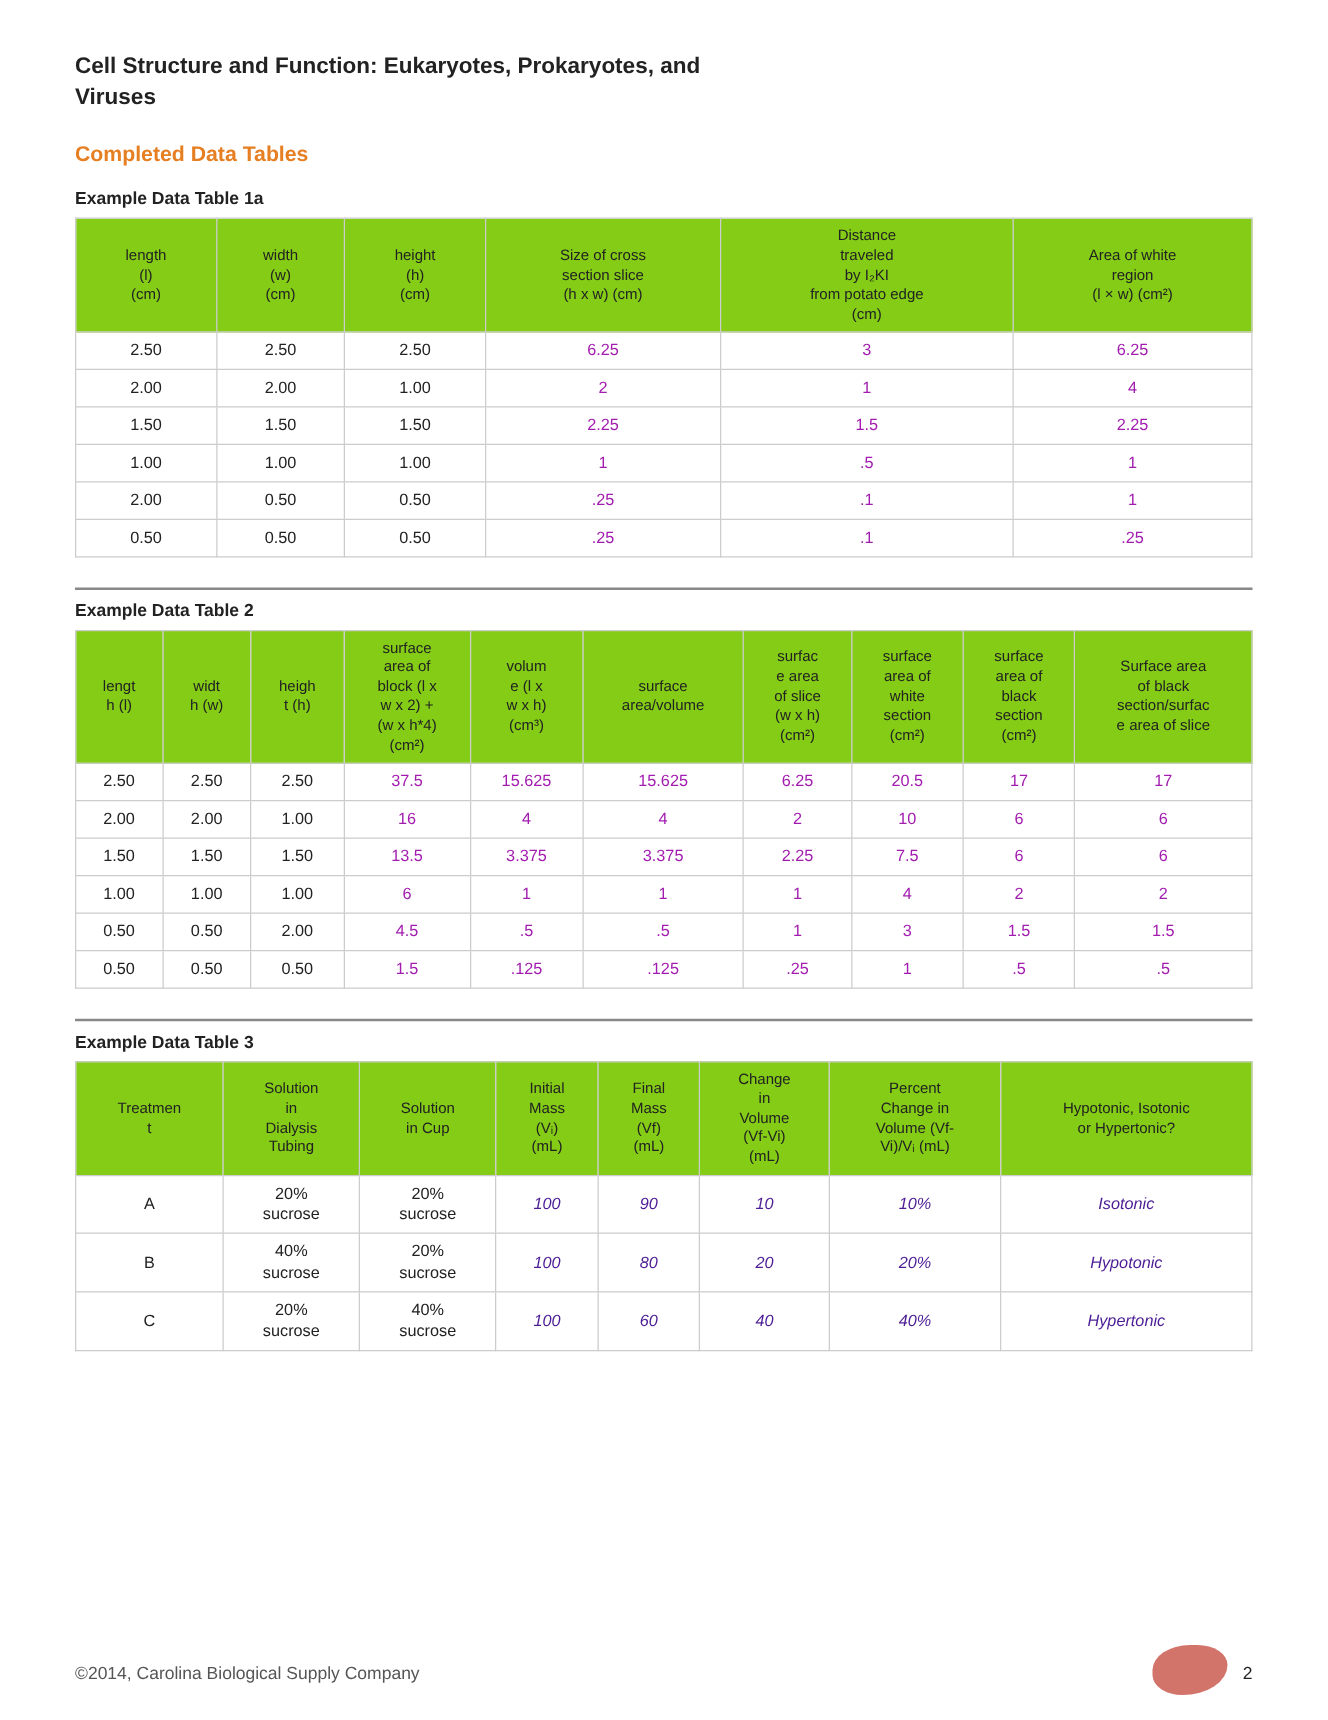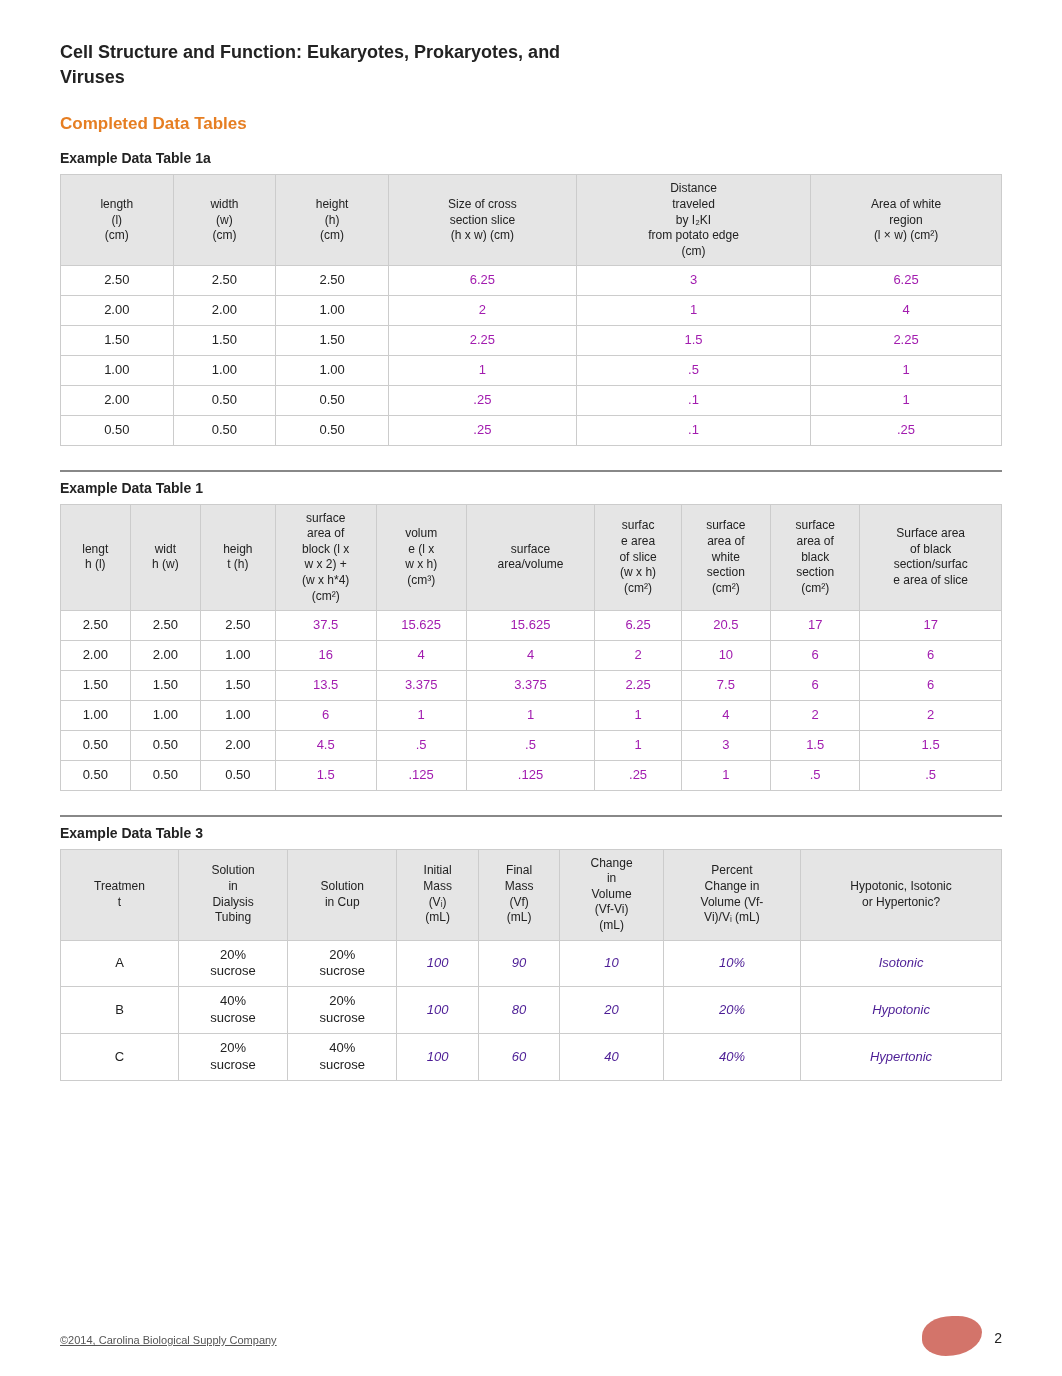--- a/index.html
+++ b/index.html
@@ -37,34 +37,33 @@
       margin-bottom: 24px;
     }
     th, td {
       border: 1px solid #ccc;
       padding: 6px 10px;
       text-align: center;
       vertical-align: middle;
       line-height: 1.3;
     }
     th {
-      background: #e5e5e5;
+      background: #84cc16;
       font-weight: normal;
       font-size: 12px;
       text-align: center;
     }
     td.orange { color: #a21caf; font-weight: normal; }
     td.italic-orange { color: #4c1d95; font-style: italic; }
     .footer {
       position: absolute;
       bottom: 30px;
       left: 60px;
-      font-size: 11px;
+      font-size: 14px;
       color: #555;
-      text-decoration: underline;
     }
     .page-number {
       position: absolute;
       bottom: 30px;
       right: 60px;
       font-size: 14px;
       color: #222;
     }
     .decorative-blob {
       position: absolute;
@@ -153,21 +152,21 @@
         <td class="orange">.25</td>
         <td class="orange">.1</td>
         <td class="orange">.25</td>
       </tr>
     </tbody>
 </table>
 
 <div class="divider"></div>
 
 <div class="table-label">
-  <span>Example Data Table 1</span>
+  <span>Example Data Table 2</span>
 </div>
 
 <table>
   <thead>
     <tr>
       <th>lengt<br>h (l)</th>
       <th>widt<br>h (w)</th>
       <th>heigh<br>t (h)</th>
       <th>surface<br>area of<br>block (l x<br>w x 2) +<br>(w x h*4)<br>(cm²)</th>
       <th>volum<br>e (l x<br>w x h)<br>(cm³)</th>

